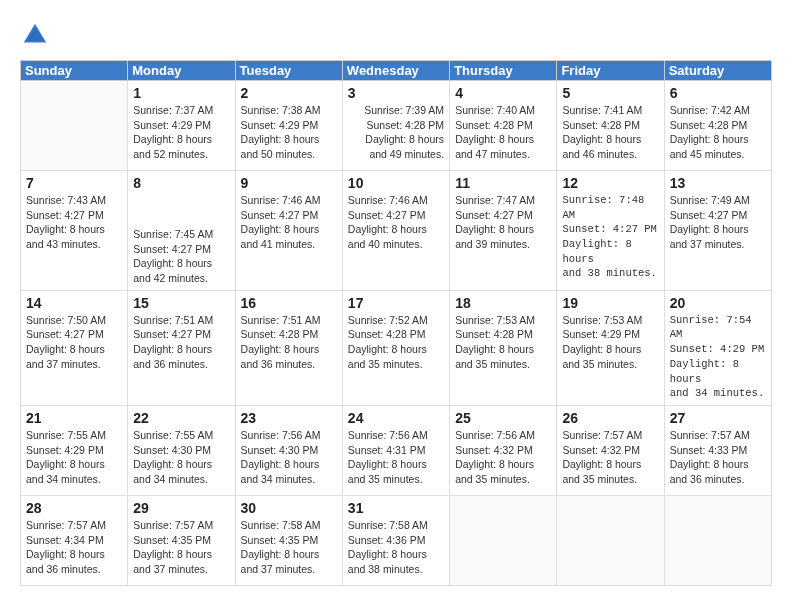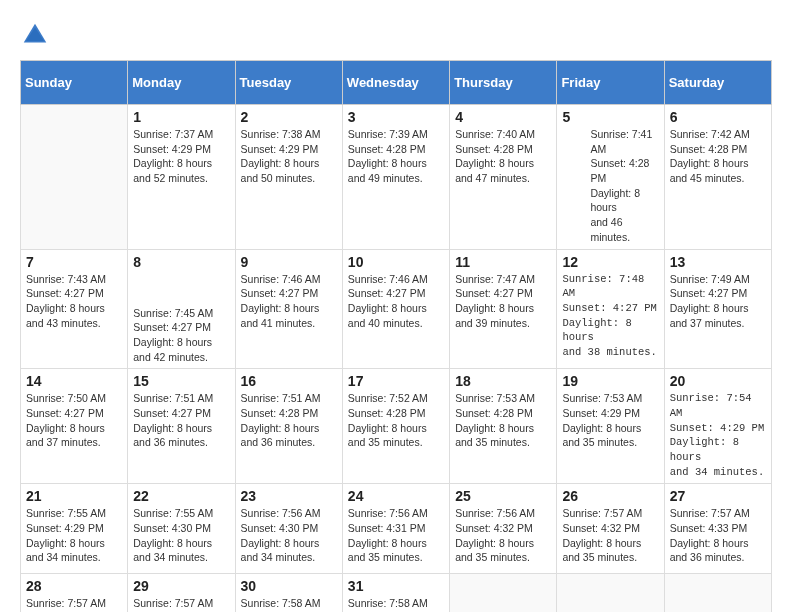--- a/index.html
+++ b/index.html
@@ -45,21 +45,21 @@
       color: #444;
     }
     .calendar {
       width: 100%;
       border-collapse: collapse;
       font-size: 11px;
     }
     .calendar th {
       background-color: #3d7cc9;
       color: #fff;
-      padding: 14px 4px;
+      padding: 2px 4px;
       text-align: left;
       font-size: 13px;
       font-weight: bold;
       border: 1px solid #ccc;
     }
     .calendar td {
       border: 1px solid #ddd;
       vertical-align: top;
       padding: 4px 5px;
       width: calc(100% / 7);
@@ -126,35 +126,35 @@
         </td>
         <td>
           <span class="day-number">2</span>
           <div class="day-info" style="white-space: pre-line;">Sunrise: 7:38 AM
 Sunset: 4:29 PM
 Daylight: 8 hours
 and 50 minutes.</div>
         </td>
         <td>
           <span class="day-number">3</span>
-          <div class="day-info" style="white-space: pre-line;">Sunrise: 7:39 AM
+          <div class="day-info" style="white-space: pre-line; text-align: right;">Sunrise: 7:39 AM
 Sunset: 4:28 PM
 Daylight: 8 hours
 and 49 minutes.</div>
         </td>
         <td>
           <span class="day-number">4</span>
           <div class="day-info" style="white-space: pre-line;">Sunrise: 7:40 AM
 Sunset: 4:28 PM
 Daylight: 8 hours
 and 47 minutes.</div>
         </td>
         <td>
           <span class="day-number">5</span>
-          <div class="day-info" style="white-space: pre-line; margin-left: 28px;">Sunrise: 7:41 AM
+          <div class="day-info" style="white-space: pre-line;">Sunrise: 7:41 AM
 Sunset: 4:28 PM
 Daylight: 8 hours
 and 46 minutes.</div>
         </td>
         <td>
           <span class="day-number">6</span>
           <div class="day-info" style="white-space: pre-line;">Sunrise: 7:42 AM
 Sunset: 4:28 PM
 Daylight: 8 hours
 and 45 minutes.</div>

